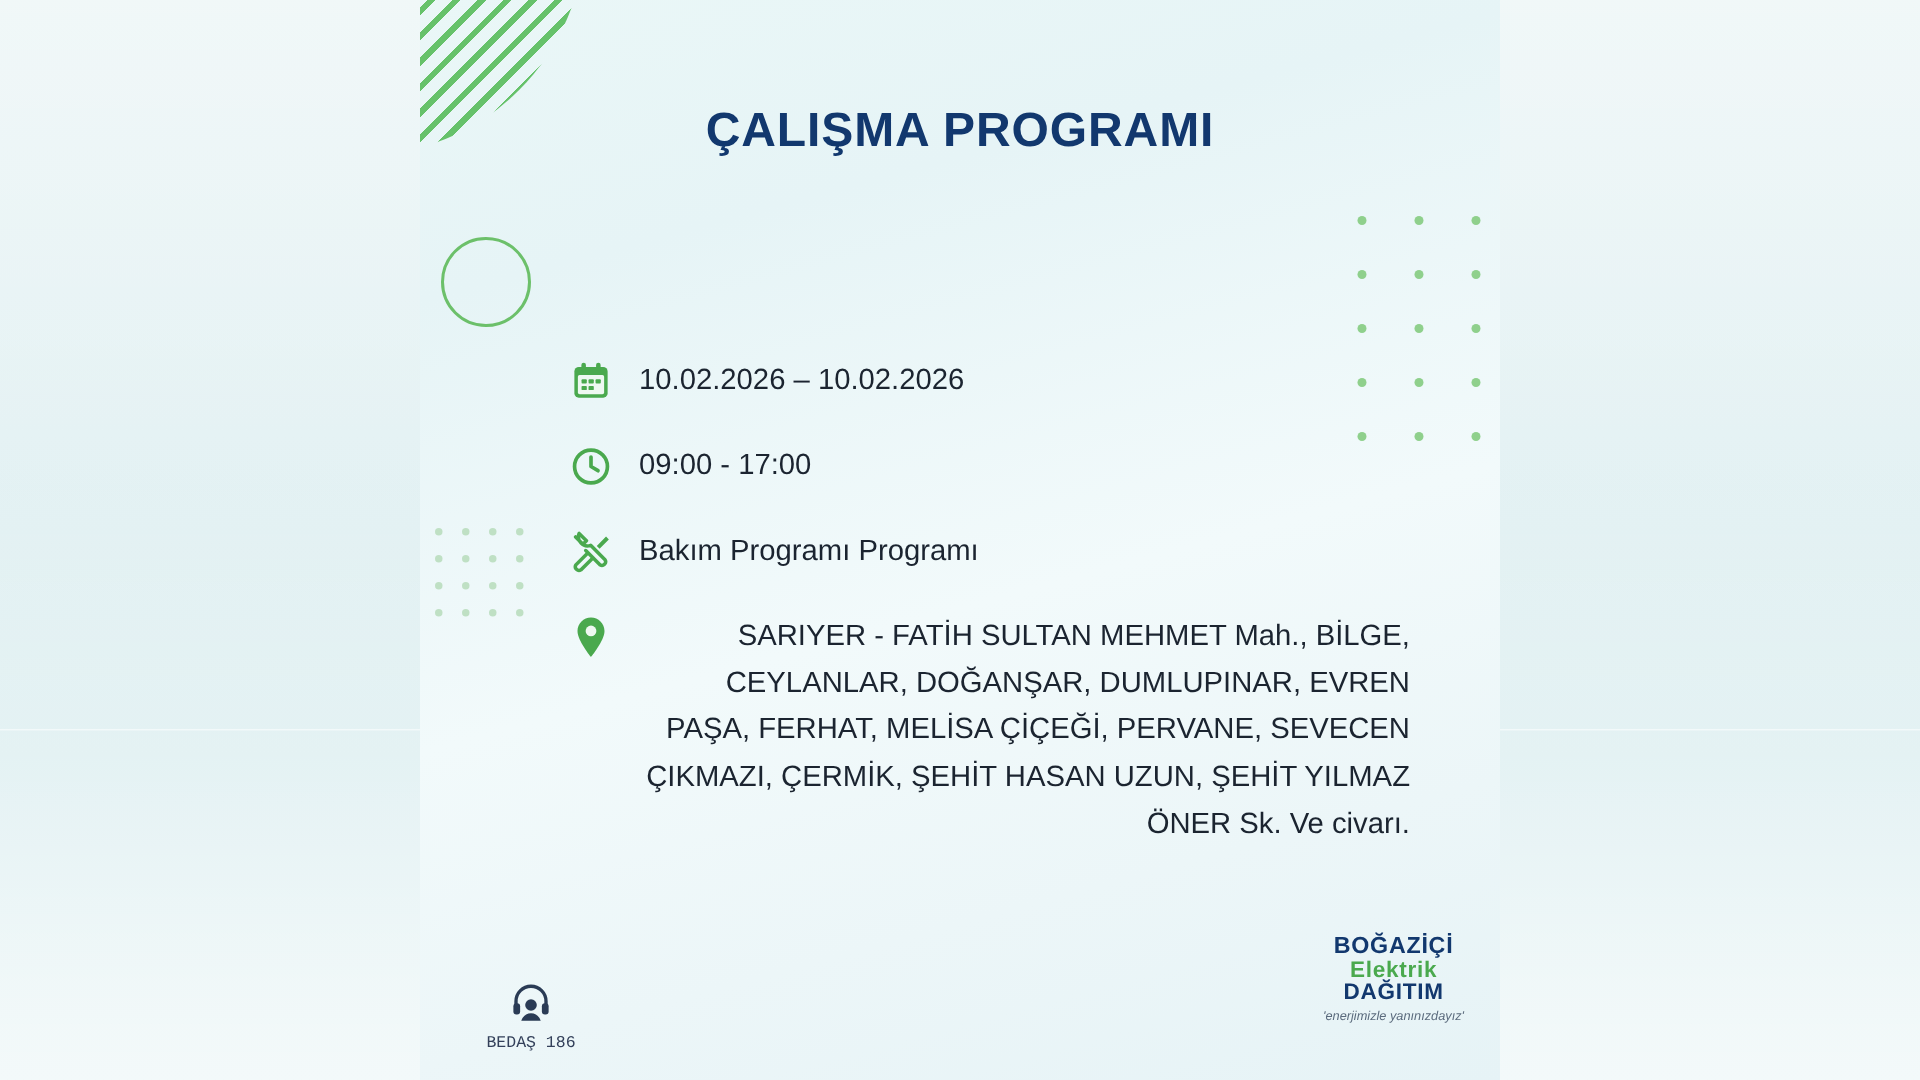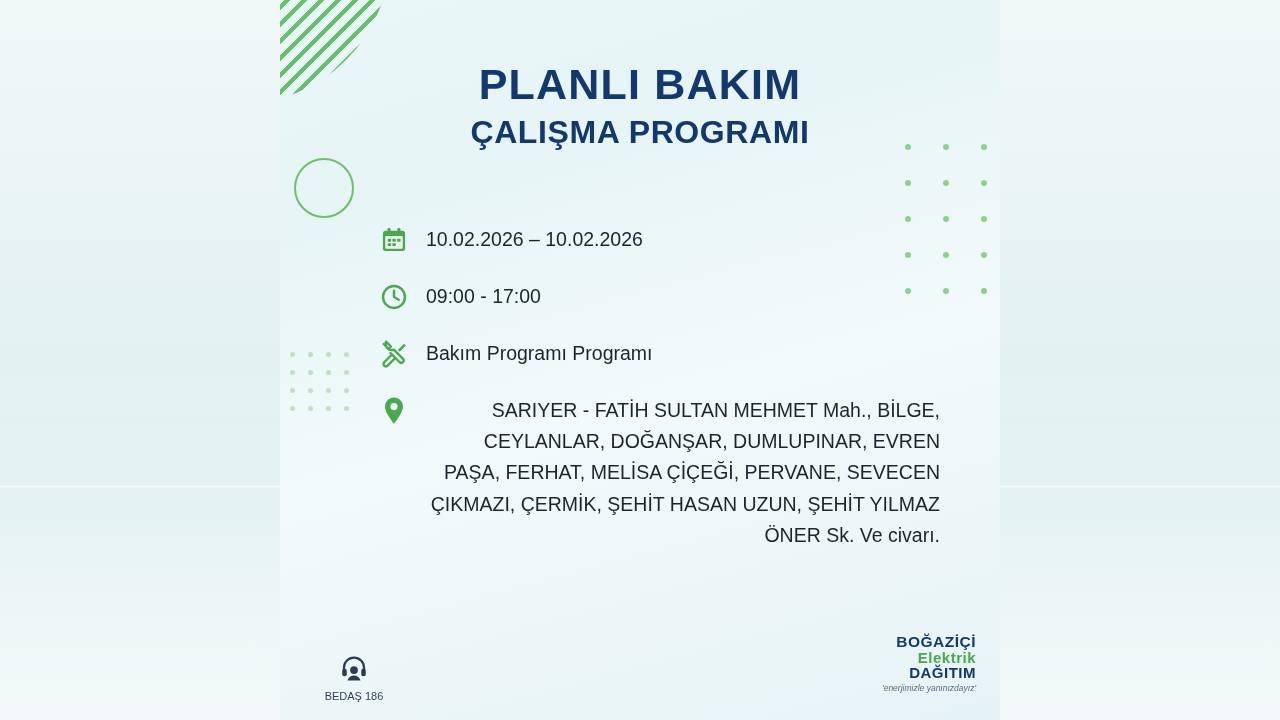--- a/index.html
+++ b/index.html
@@ -125,21 +125,21 @@
     margin-top: 6px;
     font-size: 32px;
     font-weight: bold;
     letter-spacing: 0.6px;
     color: #12386e;
   }
 
   .rows {
     position: absolute;
     left: 100px;
-    top: 222px;
+    top: 236px;
     width: 560px;
   }
   .row {
     display: flex;
     align-items: flex-start;
     margin-bottom: 22px;
   }
   .row .icon {
     flex: 0 0 46px;
     height: 34px;
@@ -162,20 +162,21 @@
     left: 0;
     bottom: 18px;
     width: 720px;
   }
   .social {
     position: absolute;
     left: 32px;
     bottom: 0;
     display: flex;
     gap: 20px;
+    font-family: Liberation Mono, monospace;
   }
   .social .item {
     width: 84px;
     text-align: center;
     color: #2a3b55;
   }
   .social .item .glyph {
     height: 34px;
     display: flex;
     align-items: center;
@@ -183,22 +184,22 @@
   }
   .social .item .caption {
     font-size: 11px;
     margin-top: 5px;
     color: #33405a;
   }
 
   .brand {
     position: absolute;
     right: 24px;
-    bottom: 9px;
-    text-align: right;
+    bottom: 20px;
+    text-align: center;
     line-height: 1.02;
   }
   .brand .b1 { font-size: 15.5px; font-weight: bold; color: #12386e; letter-spacing: 0.5px;}
   .brand .b2 { font-size: 15px; font-weight: bold; color: #4aa94e; letter-spacing: 0.5px;}
   .brand .b3 { font-size: 15px; font-weight: bold; color: #12386e; letter-spacing: 0.5px;}
   .brand .b4 { font-size: 8.5px; color: #5b6b7d; margin-top: 4px; font-style: italic;}
 
   .hr-faint {
     position: absolute;
     left: 0;
@@ -257,21 +258,20 @@
         <span></span>
       <span></span>
         <span></span>
         <span></span>
       <span></span>
         <span></span>
         <span></span>
     </div>
 
     <div class="title-wrap">
-      <div class="title-main">PLANLI BAKIM</div>
       <div class="title-sub">ÇALIŞMA PROGRAMI</div>
     </div>
 
     <div class="rows">
 
       <div class="row">
         <span class="icon">
           <svg width="28" height="28" viewBox="0 0 24 24" fill="none">
             <rect x="2.5" y="4" width="19" height="17.5" rx="2.5" fill="#4aa94e"></rect>
             <rect x="4.5" y="8.5" width="15" height="11" rx="1" fill="#eef8f1"></rect>

